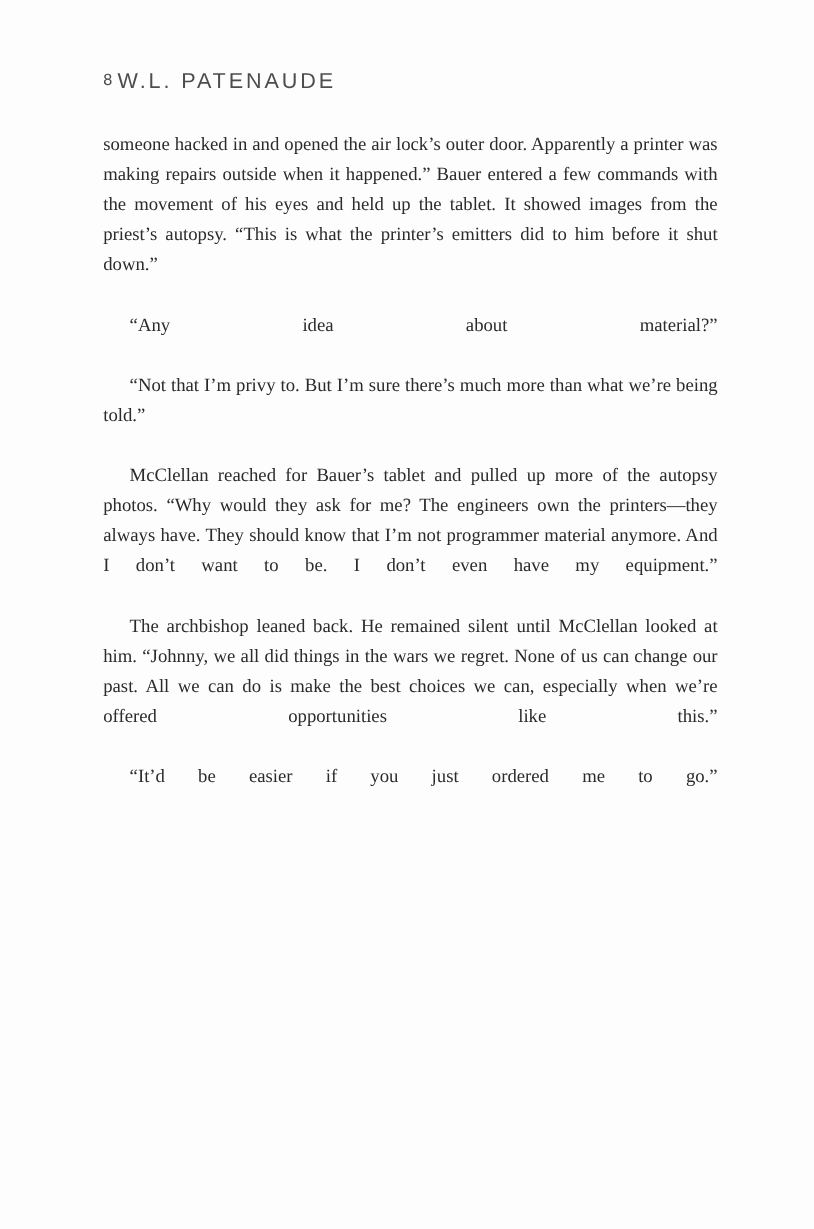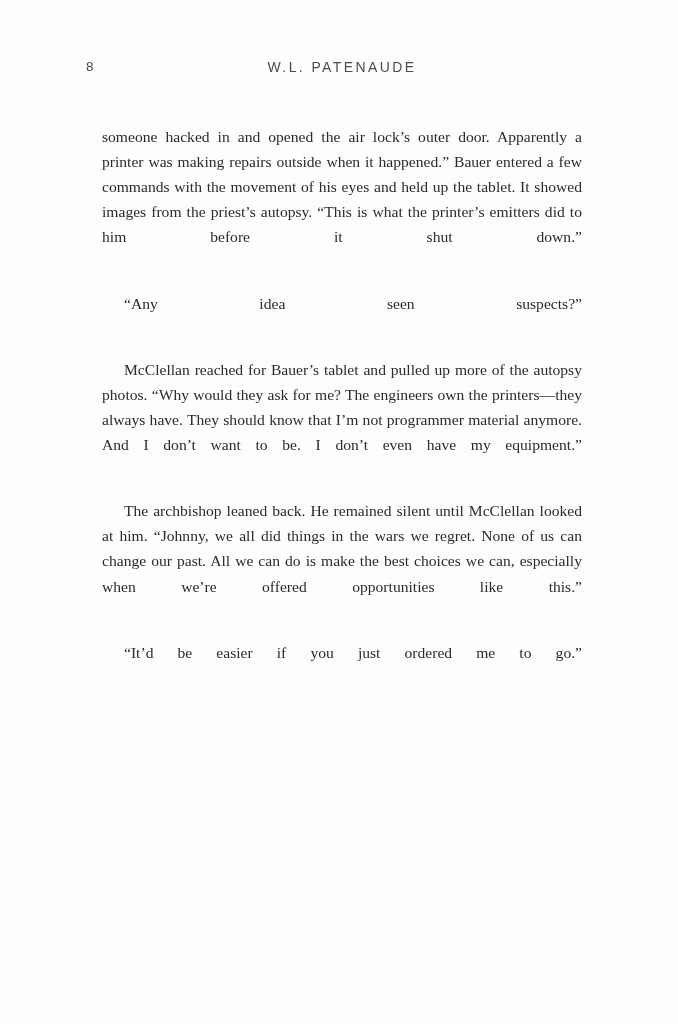--- a/index.html
+++ b/index.html
@@ -35,40 +35,39 @@
     left: 0;
     top: 0;
     font-family: "Liberation Sans", "DejaVu Sans", sans-serif;
     font-size: 13.5px;
     color: #4a4a4a;
     line-height: 18px;
     letter-spacing: 0.5px;
   }
   .head-title {
     position: absolute;
-    left: 0;
+    left: 12px;
     top: 0;
     width: 512px;
-    text-align: center;
     font-family: "Liberation Sans", "DejaVu Sans", sans-serif;
-    font-size: 14px;
+    font-size: 18px;
     color: #4d4d4d;
     line-height: 18px;
     letter-spacing: 2.4px;
   }
 
   
   .text-column {
     position: absolute;
     left: 86px;
     top: 108px;
     width: 512px;
   }
   .para {
-    margin: 16px;
+    margin: 0;
     font-size: 15.6px;
     line-height: 25.1px;
     color: #2b2b2b;
     text-align: justify;
     text-justify: inter-word;
     text-indent: 22px;
     hyphens: none;
     -webkit-hyphens: none;
     word-spacing: 0.1px;
   }
@@ -87,20 +86,21 @@
 
 <div class="page">
 
   <div class="running-head">
     <span class="folio">8</span>
     <span class="head-title">W.L. PATENAUDE</span>
   </div>
 
   <div class="text-column">
     <p class="para first">someone hacked in and opened the air lock’s outer door. Apparently a printer was making repairs outside when it happened.” Bauer entered a few commands with the movement of his eyes and held up the tablet. It showed images from the priest’s autopsy. “This is what the printer’s emitters did to him before it shut down.”</p>
-    <p class="para">“Any idea seen suspects?”</p>
+    <p class="para">“Any idea about material?”</p>
+    <p class="para">“Not that I’m privy to. But I’m sure there’s much more than what we’re being told.”</p>
     <p class="para">McClellan reached for Bauer’s tablet and pulled up more of the autopsy photos. “Why would they ask for me? The engineers own the printers—they always have. They should know that I’m not programmer material anymore. And I don’t want to be. I don’t even have my equipment.”</p>
     <p class="para">The archbishop leaned back. He remained silent until McClellan looked at him. “Johnny, we all did things in the wars we regret. None of us can change our past. All we can do is make the best choices we can, especially when we’re offered opportunities like this.”</p>
     <p class="para">“It’d be easier if you just ordered me to go.”</p>
 
   </div>
 
 </div>
 
 </body></html>

